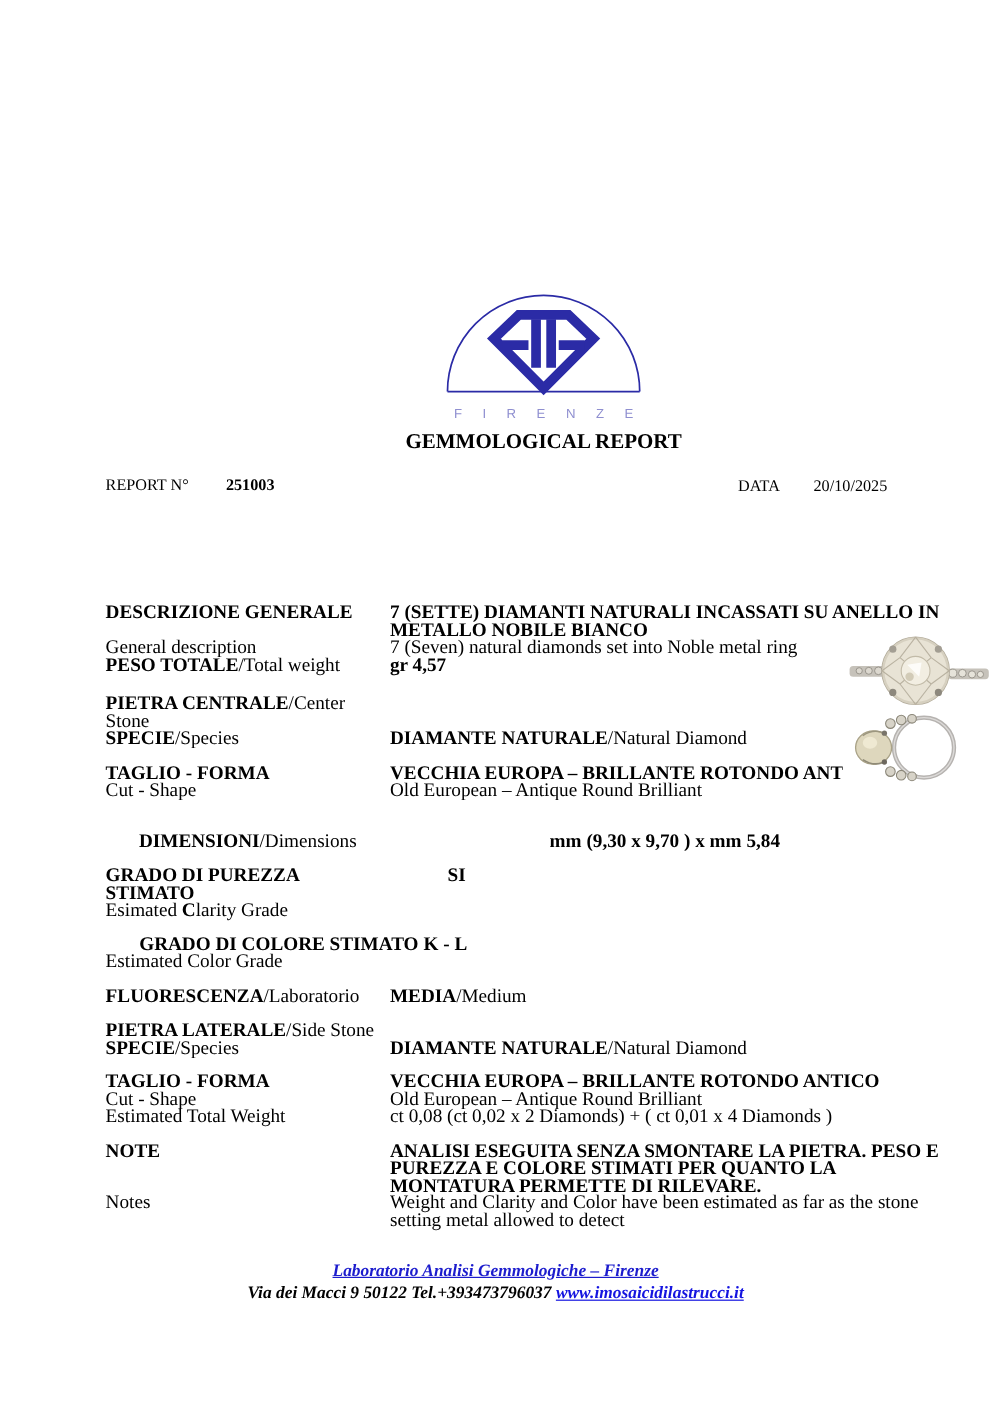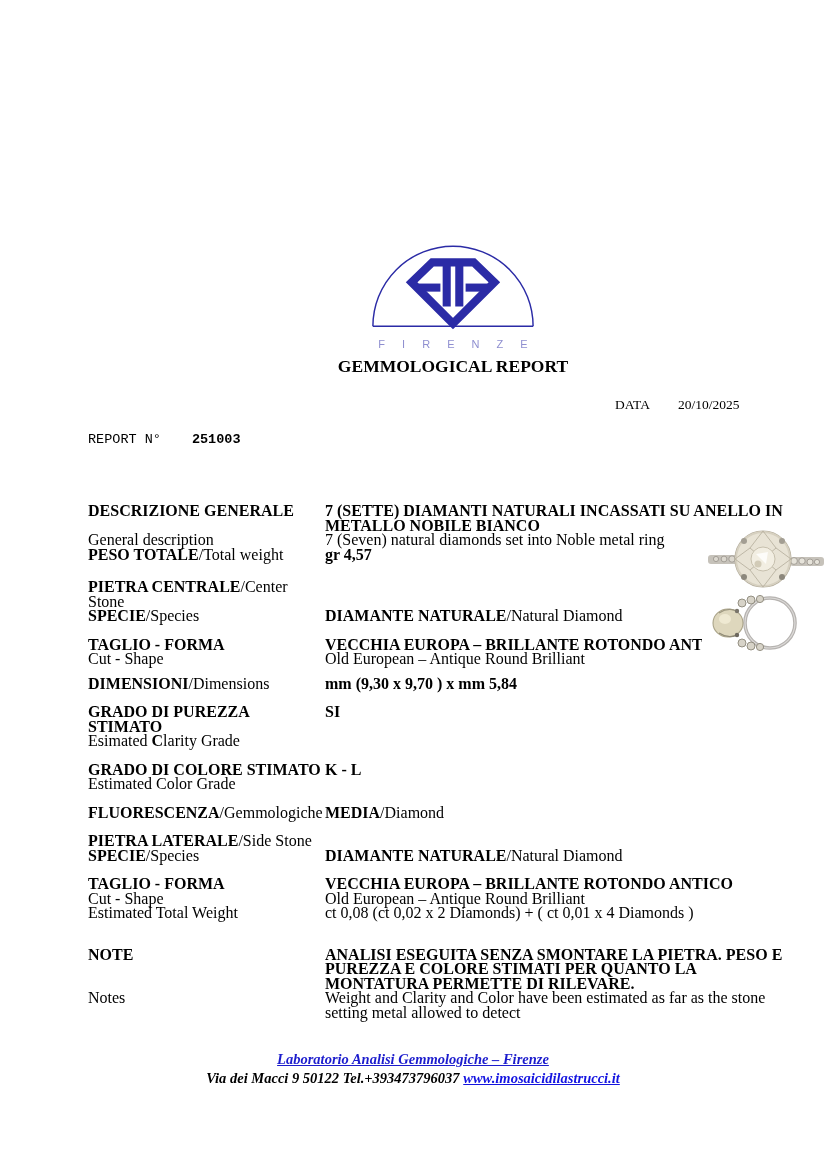--- a/index.html
+++ b/index.html
@@ -11,21 +11,21 @@
   
   .logo-wrap{position:absolute;top:236px;left:0;width:826px;text-align:center;padding-left:40px;}
   .firenze{
     margin-top:2px;font-size:11px;letter-spacing:7px;color:#8f8fd0;
     font-family:"Liberation Sans", sans-serif;text-indent:7px;
   }
   .title{margin-top:7px;font-size:17.5px;font-weight:bold;line-height:19px;}
   
   .date-line{position:absolute;top:397px;left:615px;font-size:13.5px;}
   .date-line .val{margin-left:28px;}
-  .report-line{position:absolute;top:432px;left:88px;font-size:13.5px;font-family:Liberation Mono, monospace;}
+  .report-line{position:absolute;top:396px;left:88px;font-size:13.5px;}
   .report-line .val{margin-left:31px;font-weight:bold;}
   
   .content{
     position:absolute;top:504px;left:88px;width:695px;
     font-size:16px;line-height:14.5px;
   }
   .row{display:flex;}
   .col-left{width:237px;flex:none;}
   .col-right{flex:1;}
   
@@ -90,43 +90,43 @@
       <div class="col-right"><span class="b">DIAMANTE NATURALE</span><span>/Natural Diamond</span></div>
     </div>
     <div class="row" style="margin-top: 14px;">
       <div class="col-left"><span class="b">TAGLIO - FORMA</span></div>
       <div class="col-right"><span class="b">VECCHIA EUROPA – BRILLANTE ROTONDO ANTICO</span></div>
     </div>
     <div class="row">
       <div class="col-left"><span>Cut - Shape</span></div>
       <div class="col-right"><span>Old European – Antique Round Brilliant</span></div>
     </div>
-    <div class="row" style="margin-top: 10px;">
+    <div class="row" style="margin-top: 28px; text-align: center;">
       <div class="col-left"><span class="b">DIMENSIONI</span><span>/Dimensions</span></div>
       <div class="col-right"><span class="b">mm (9,30 x 9,70 ) x mm 5,84</span></div>
     </div>
-    <div class="row" style="margin-top: 14px;">
+    <div class="row" style="margin-top: 14px; gap: 48px;">
       <div class="col-left"><span class="b">GRADO DI PUREZZA STIMATO</span></div>
       <div class="col-right"><span class="b">SI</span></div>
     </div>
     <div class="row">
       <div class="col-left"><span>Esimated </span><span class="b">C</span><span>larity Grade</span></div>
       <div class="col-right"></div>
     </div>
-    <div class="row" style="margin-top: 14px;">
+    <div class="row" style="margin-top: 14px; margin-left: 28px;">
       <div class="col-left"><span class="b">GRADO DI COLORE STIMATO</span></div>
       <div class="col-right"><span class="b">K - L</span></div>
     </div>
     <div class="row">
       <div class="col-left"><span>Estimated Color Grade</span></div>
       <div class="col-right"></div>
     </div>
     <div class="row" style="margin-top: 14px;">
-      <div class="col-left"><span class="b">FLUORESCENZA</span><span>/Gemmologiche</span></div>
-      <div class="col-right"><span class="b">MEDIA</span><span>/Diamond</span></div>
+      <div class="col-left"><span class="b">FLUORESCENZA</span><span>/Laboratorio</span></div>
+      <div class="col-right"><span class="b">MEDIA</span><span>/Medium</span></div>
     </div>
     <div class="row" style="margin-top: 14px; gap: 28px;">
       <div class="col-left"><span class="b">PIETRA LATERALE</span><span>/Side Stone</span></div>
       <div class="col-right"></div>
     </div>
     <div class="row">
       <div class="col-left"><span class="b">SPECIE</span><span>/Species</span></div>
       <div class="col-right"><span class="b">DIAMANTE NATURALE</span><span>/Natural Diamond</span></div>
     </div>
     <div class="row" style="margin-top: 14px;">
@@ -134,21 +134,21 @@
       <div class="col-right"><span class="b">VECCHIA EUROPA – BRILLANTE ROTONDO ANTICO</span></div>
     </div>
     <div class="row">
       <div class="col-left"><span>Cut - Shape</span></div>
       <div class="col-right"><span>Old European – Antique Round Brilliant</span></div>
     </div>
     <div class="row">
       <div class="col-left"><span>Estimated Total Weight</span></div>
       <div class="col-right"><span>ct 0,08 (ct 0,02 x 2 Diamonds) + ( ct 0,01 x 4 Diamonds )</span></div>
     </div>
-    <div class="row" style="margin-top: 27px;">
+    <div class="row" style="margin-top: 14px;">
       <div class="col-left"><span class="b">NOTE</span></div>
       <div class="col-right"><span class="b">ANALISI ESEGUITA SENZA SMONTARE LA PIETRA. PESO E PUREZZA E COLORE STIMATI PER QUANTO LA MONTATURA  PERMETTE DI RILEVARE.</span></div>
     </div>
     <div class="row">
       <div class="col-left"><span>Notes</span></div>
       <div class="col-right"><span>Weight and Clarity and Color have been estimated as far as the stone setting metal allowed to detect</span></div>
     </div>
   </div>
 
 <svg id="photo-top" class="photo" width="120" height="66" viewBox="0 0 120 66">

